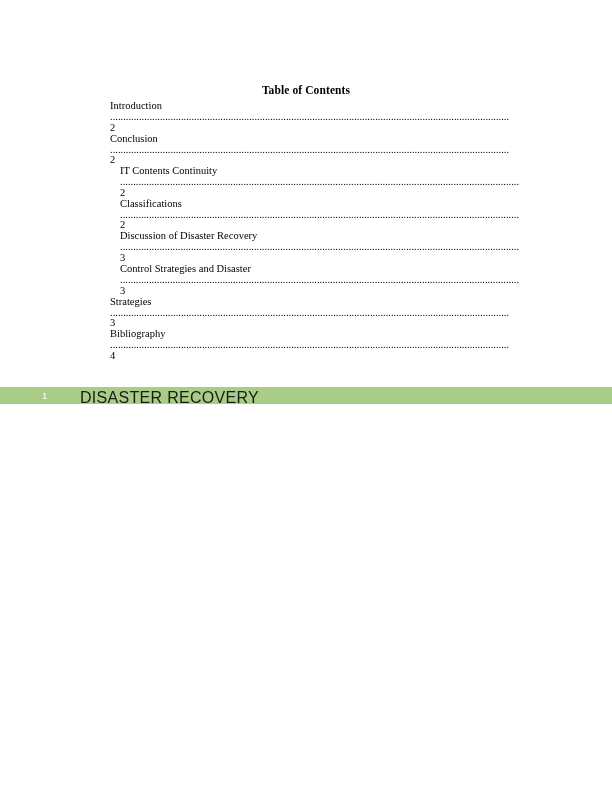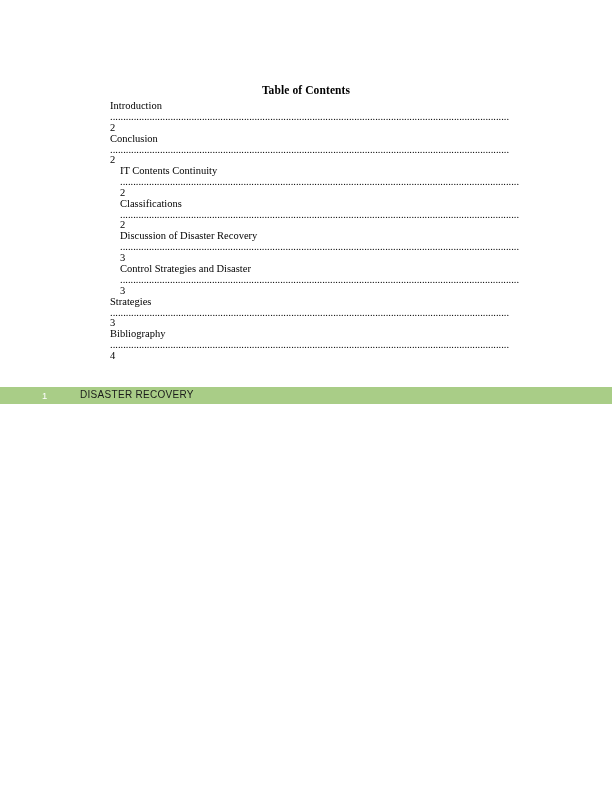--- a/index.html
+++ b/index.html
@@ -91,21 +91,21 @@
     font-family: "Liberation Sans", sans-serif;
     font-size: 9.5px;
     color: #ffffff;
   }
 
   .footer-text {
     position: absolute;
     left: 80px;
     top: 389px;
     font-family: "Liberation Sans", sans-serif;
-    font-size: 10px;
+    font-size: 16px;
     color: #1a1a1a;
     letter-spacing: 0.3px;
   }
 </style>
 </head>
 <body>
 
 <div class="page">
 
   <div class="toc-title">Table of Contents</div>

